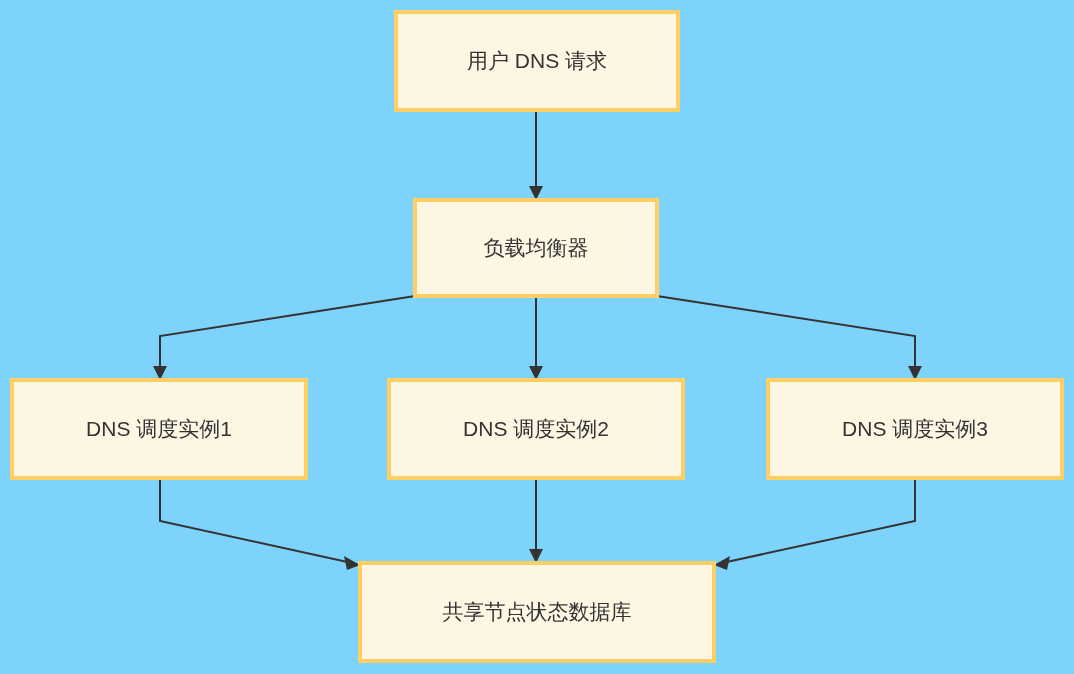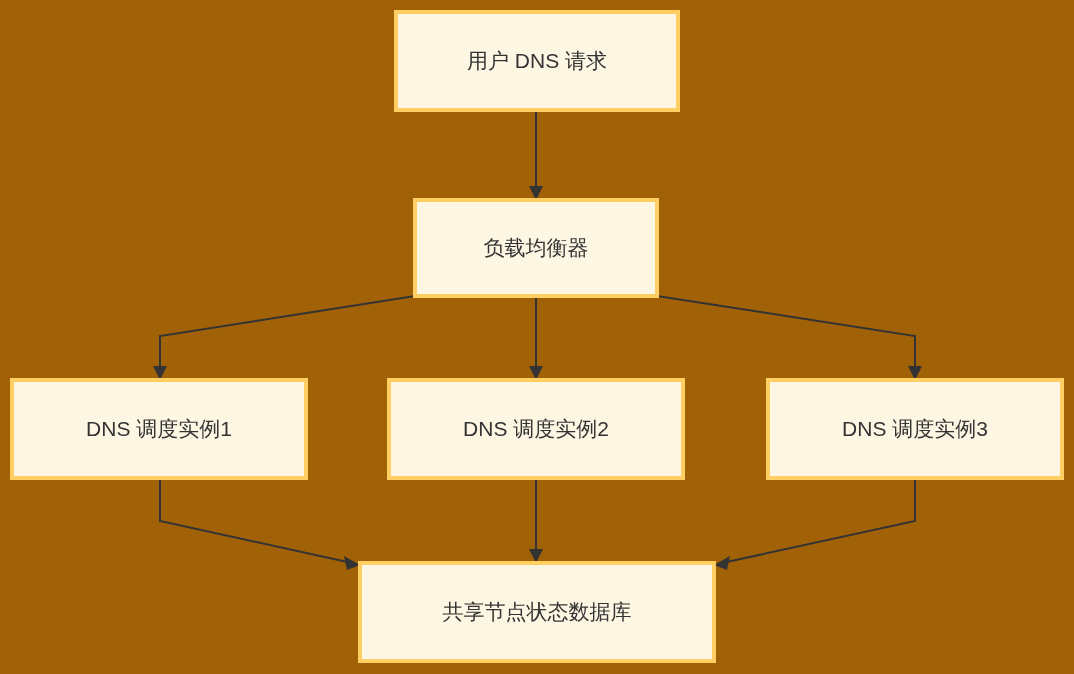--- a/index.html
+++ b/index.html
@@ -10,21 +10,21 @@
   body {
     width: 1074px;
     height: 674px;
     overflow: hidden;
     font-family: "Liberation Sans", "DejaVu Sans", sans-serif;
   }
   #diagram-root {
     position: relative;
     width: 1074px;
     height: 674px;
-    background: #a16207;
+    background: #7dd3fc;
   }
   svg.flow-canvas {
     position: absolute;
     top: 0;
     left: 0;
     width: 1074px;
     height: 674px;
     display: block;
   }
   .node-box {

